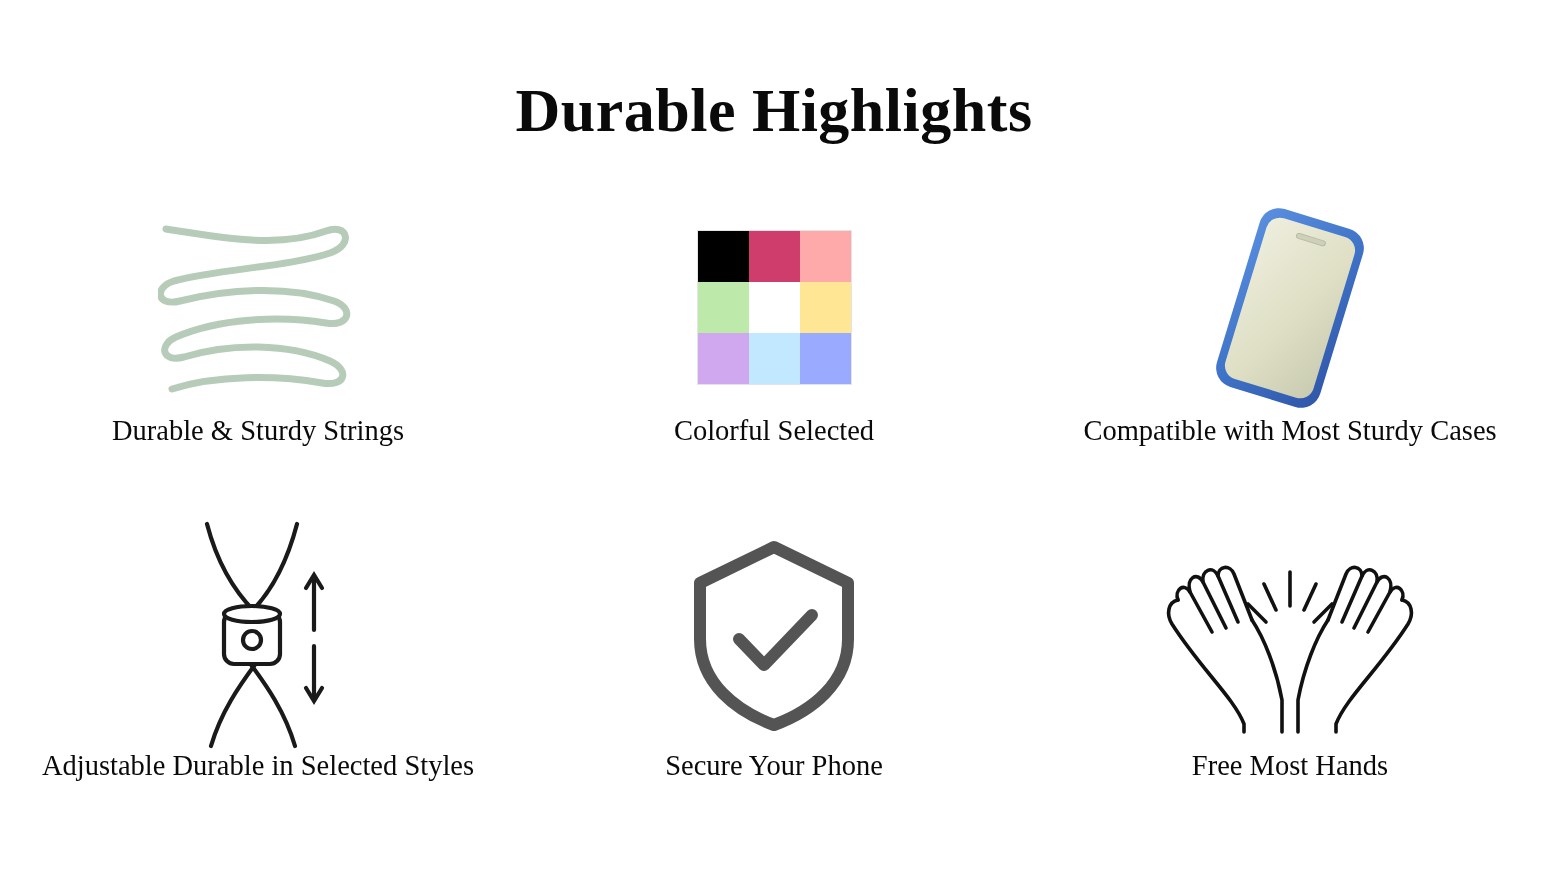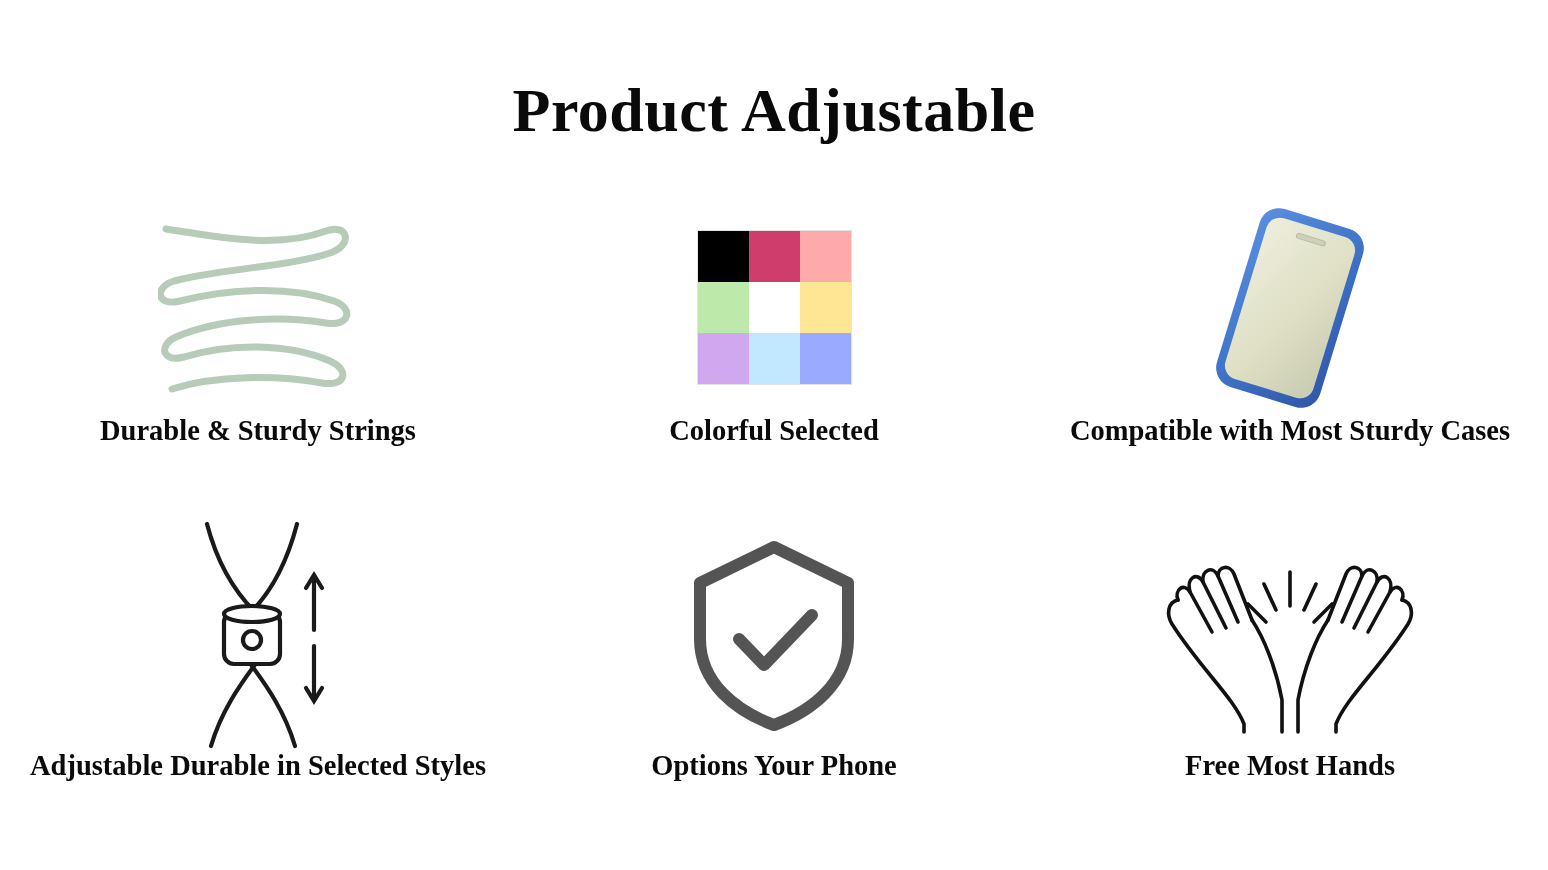--- a/index.html
+++ b/index.html
@@ -52,21 +52,21 @@
     justify-content: flex-start;
   }
   .icon-box {
     height: 215px;
     display: flex;
     align-items: center;
     justify-content: center;
   }
   .cell-label {
     font-size: 28.5px;
-    font-weight: bold;
+    font-weight: normal;
     color: #0a0a0a;
     text-align: center;
     white-space: nowrap;
     line-height: 1.1;
   }
   .row2 .icon-box { height: 230px; }
 
   
   .swatch-grid {
     display: grid;
@@ -74,21 +74,21 @@
     grid-template-rows: repeat(3, 51px);
     outline: 1px solid #e4e4e4;
   }
   .swatch { width: 51px; height: 51px; }
 </style>
 </head>
 <body>
 
 <div class="page">
 
-  <div class="page-title">Product Adjustable</div>
+  <div class="page-title">Durable Highlights</div>
 
   <div class="highlight-grid">
 
     <div class="highlight-cell">
       <div class="icon-box">
         <svg width="200" height="185" viewBox="0 0 200 185">
           <g fill="none" stroke="#b6ccb9" stroke-width="7" stroke-linecap="round">
             <path d="M8 14 C60 22,120 34,168 16 C190 8,196 30,172 38 C130 52,60 54,16 66
                      C-4 72,-2 92,22 86 C70 74,130 70,176 86 C196 93,192 112,168 108
                      C120 100,60 104,18 122 C0 130,4 148,26 142 C72 128,130 128,172 146
@@ -163,21 +163,21 @@
     <div class="highlight-cell row2">
       <div class="icon-box">
         <svg width="185" height="200" viewBox="0 0 185 200">
           <g fill="none" stroke="#545454" stroke-width="12" stroke-linecap="round" stroke-linejoin="round">
             <path d="M92 12 L166 48 L166 104 C166 148,130 176,92 190
                      C54 176,18 148,18 104 L18 48 Z"></path>
             <path d="M57 104 L82 130 L130 80"></path>
           </g>
         </svg>
       </div>
-      <div class="cell-label">Options Your Phone</div>
+      <div class="cell-label">Secure Your Phone</div>
     </div>
 
     <div class="highlight-cell row2">
       <div class="icon-box">
         <svg width="260" height="215" viewBox="0 0 260 215">
           <g fill="none" stroke="#111111" stroke-width="3.6" stroke-linecap="round" stroke-linejoin="round">
 
             <path d="M18 72 C14 62,24 54,30 64 L52 104"></path>
             <path d="M30 64 C26 50,37 43,43 54 L66 100"></path>
             <path d="M43 54 C41 42,53 37,58 48 L78 94"></path>

